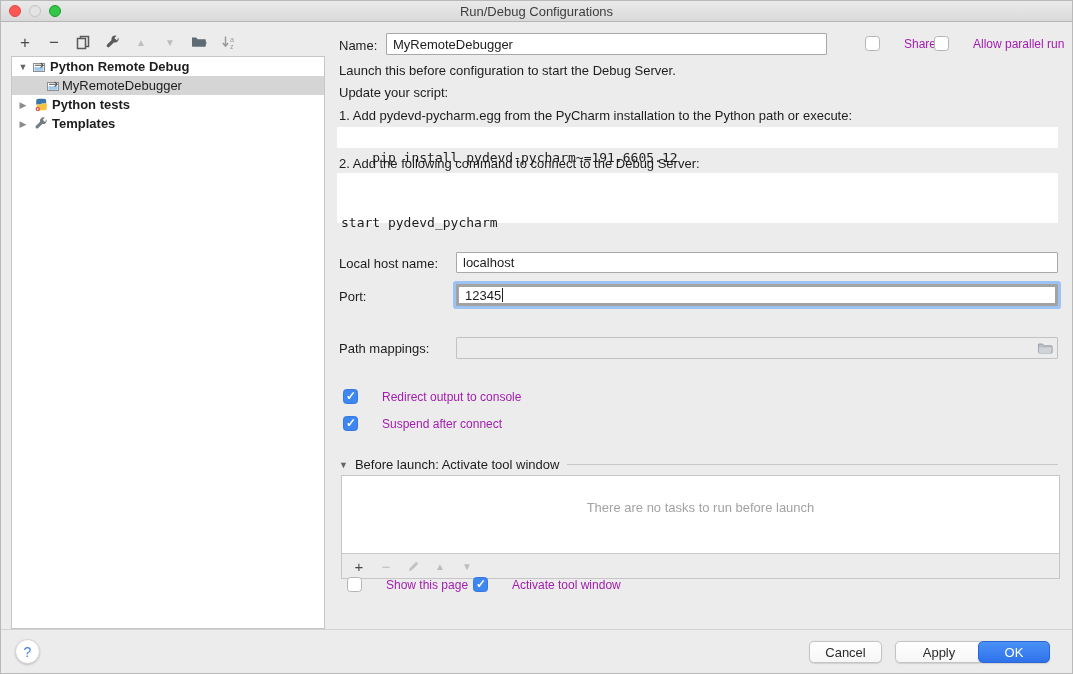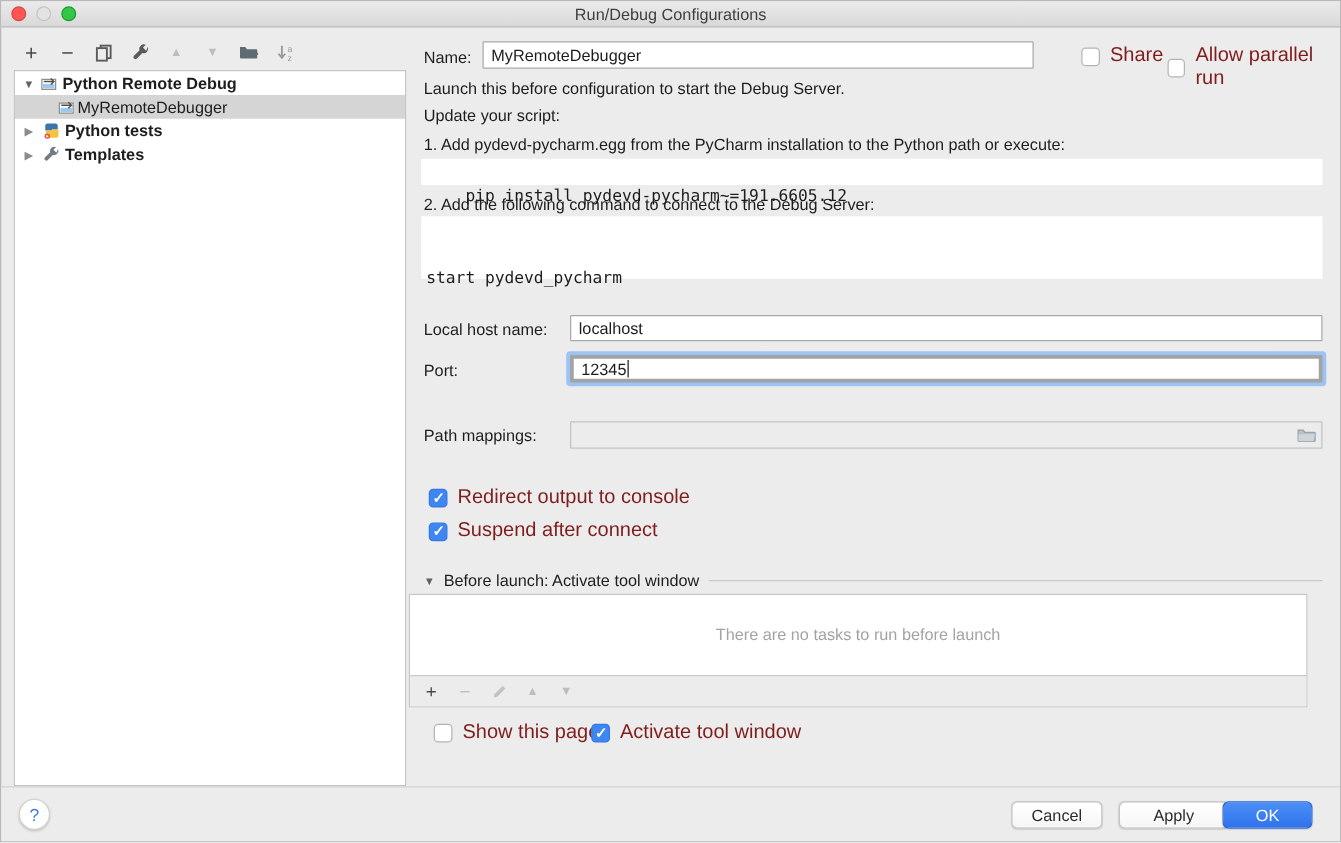--- a/index.html
+++ b/index.html
@@ -46,21 +46,21 @@
   .field.focused { border:3px solid #a3a3a3; box-shadow:0 0 0 3px #9dc2f4; }
   .caret { display:inline-block; width:1px; height:14px; background:#222; margin-left:1px; }
   .code-block { position:absolute; background:#ffffff; font-family:"DejaVu Sans Mono", monospace;
     font-size:13px; color:#1c1c1c; padding:2px 4px; line-height:19px; white-space:pre; }
 
   .checkbox { display:inline-block; width:15px; height:15px; border-radius:3.5px;
     background:#ffffff; border:1px solid #b4b4b4; position:relative; vertical-align:middle; }
   .checkbox.checked { background:#3e86f0; border-color:#3578e5; }
   .checkbox.checked::after { content:"✓"; position:absolute; left:2px; top:-1px;
     color:#ffffff; font-size:12px; font-weight:bold; }
-  .cb-row { position:absolute; display:flex; align-items:center; gap:8px; font-size:16px; color:#7f1d1d; }
+  .cb-row { position:absolute; display:flex; align-items:center; gap:24px; font-size:12px; color:#a21caf; }
 
   .pm-field { position:absolute; border:1px solid #c2c2c2; border-radius:1px; background:transparent;
     display:flex; align-items:center; justify-content:flex-end; padding:0 4px; }
 
   .bl-header { position:absolute; display:flex; align-items:center; font-size:13px; color:#1d1d1d; }
   .bl-header .tri-sm { font-size:9px; color:#646464; margin-right:7px; }
   .bl-header .rule { height:1px; background:#c9c9c9; flex:1 0 auto; margin-left:8px; }
 
   .task-box { position:absolute; border:1px solid #c6c6c6; background:#ffffff; }
   .task-empty { position:absolute; left:0; right:0; top:24px; text-align:center; color:#a3a3a3; font-size:13px; }
@@ -230,21 +230,21 @@
   <div class="cb-row" style="left:342px; top:415px;">
     <span class="checkbox checked"></span>
     <span>Suspend after connect</span>
   </div>
 
   <div class="bl-header" style="left:338px; top:456px; width:719px;">
     <span class="tri-sm">▼</span>
     <span>Before launch: Activate tool window</span>
     <span class="rule"></span>
   </div>
-  <div class="task-box" style="left:326px; top:474px; width:719px; height:91px;">
+  <div class="task-box" style="left:340px; top:474px; width:719px; height:104px;">
     <div class="task-empty">There are no tasks to run before launch</div>
     <div class="task-toolbar">
       <span class="tb-btn">
           <span class="tb-glyph" style="font-size:15px;">+</span>
         </span>
       <span class="tb-btn disabled">
           <span class="tb-glyph" style="font-size:15px;">−</span>
         </span>
       <span class="tb-btn disabled">
         <svg width="13" height="13" viewBox="0 0 13 13">

